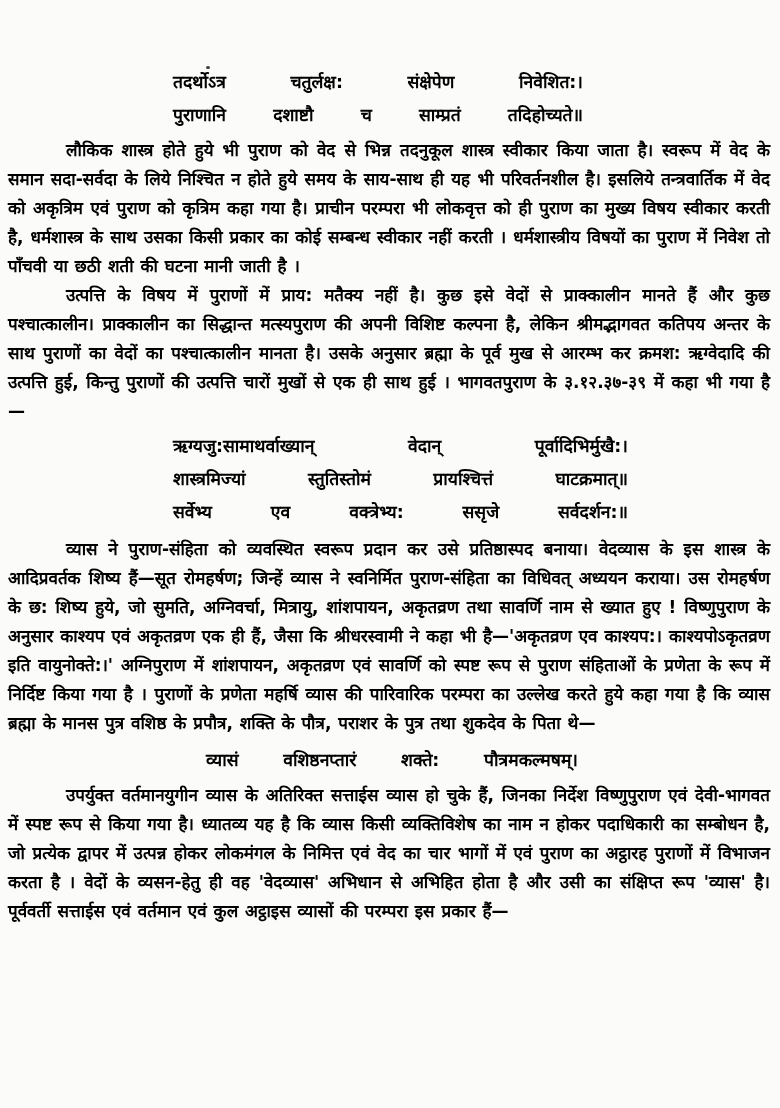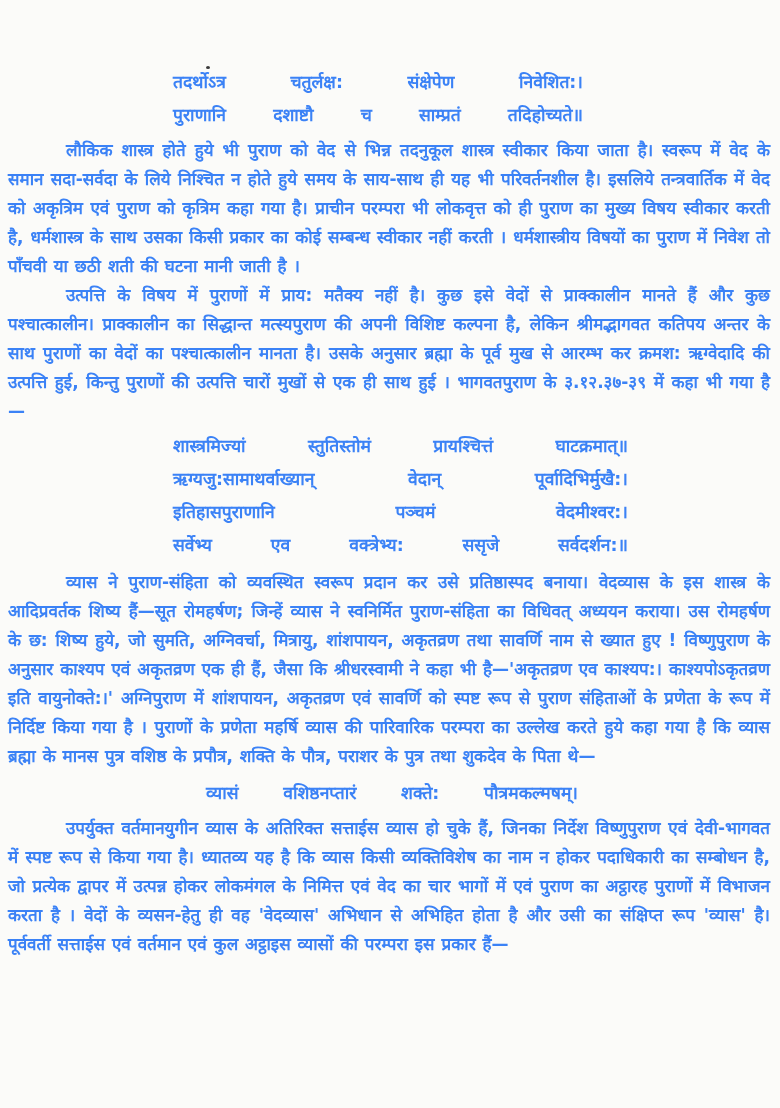--- a/index.html
+++ b/index.html
@@ -12,21 +12,21 @@
     background: #fbfbf9;
     overflow: hidden;
     position: relative;
     font-family: "DejaVu Sans", "Liberation Sans", sans-serif;
   }
   .page {
     box-sizing: border-box;
     width: 780px;
     height: 1108px;
     padding: 66px 10px 0 8px;
-    color: #3b82f6;
+    color: #000000;
     font-weight: 700;
   }
   .ink-speck {
     position: absolute;
     left: 206px;
     top: 66px;
     width: 4px;
     height: 3px;
     background: #3a3a3a;
     border-radius: 50%;
@@ -66,23 +66,22 @@
   <div class="verse verse-1">
     <div class="verse-line">तदर्थोऽत्र चतुर्लक्ष: संक्षेपेण निवेशित:।</div>
     <div class="verse-line">पुराणानि दशाष्टौ च साम्प्रतं तदिहोच्यते॥</div>
   </div>
 
   <p class="para para-1">लौकिक शास्त्र होते हुये भी पुराण को वेद से भिन्न तदनुकूल शास्त्र स्वीकार किया जाता है। स्वरूप में वेद के समान सदा-सर्वदा के लिये निश्चित न होते हुये समय के साय-साथ ही यह भी परिवर्तनशील है।  इसलिये तन्त्रवार्तिक में वेद को अकृत्रिम एवं पुराण को कृत्रिम कहा गया है। प्राचीन परम्परा भी लोकवृत्त को ही पुराण का मुख्य विषय स्वीकार करती है, धर्मशास्त्र के साथ उसका किसी प्रकार का कोई सम्बन्ध स्वीकार नहीं करती । धर्मशास्त्रीय विषयों का पुराण में निवेश तो पाँचवी या छठी शती की घटना मानी जाती है ।</p>
 
   <p class="para">उत्पत्ति के विषय में पुराणों में प्राय: मतैक्य नहीं है। कुछ इसे वेदों से प्राक्कालीन मानते हैं और कुछ पश्चात्कालीन। प्राक्कालीन का सिद्धान्त मत्स्यपुराण की अपनी विशिष्ट कल्पना है, लेकिन श्रीमद्भागवत कतिपय अन्तर के साथ पुराणों का वेदों का पश्चात्कालीन मानता है। उसके अनुसार ब्रह्मा के पूर्व मुख से आरम्भ कर क्रमश: ऋग्वेदादि की उत्पत्ति हुई, किन्तु पुराणों की उत्पत्ति चारों मुखों से एक ही साथ हुई । भागवतपुराण के ३.१२.३७-३९ में कहा भी गया है—</p>
 
   <div class="verse verse-2">
+    <div class="verse-line">ऋग्यजु:सामाथर्वाख्यान् वेदान् पूर्वादिभिर्मुखै:।</div>
     <div class="verse-line">शास्त्रमिज्यां स्तुतिस्तोमं प्रायश्चित्तं घाटक्रमात्॥</div>
-    <div class="verse-line">ऋग्यजु:सामाथर्वाख्यान् वेदान् पूर्वादिभिर्मुखै:।</div>
-    <div class="verse-line">इतिहासपुराणानि पञ्चमं वेदमीश्वर:।</div>
     <div class="verse-line">सर्वेभ्य एव वक्त्रेभ्य: ससृजे सर्वदर्शन:॥</div>
   </div>
 
   <p class="para">व्यास ने पुराण-संहिता को व्यवस्थित स्वरूप प्रदान कर उसे प्रतिष्ठास्पद बनाया। वेदव्यास के इस शास्त्र के आदिप्रवर्तक शिष्य हैं—सूत रोमहर्षण; जिन्हें व्यास ने स्वनिर्मित पुराण-संहिता का विधिवत् अध्ययन कराया। उस रोमहर्षण के छ: शिष्य हुये, जो सुमति, अग्निवर्चा, मित्रायु, शांशपायन, अकृतव्रण तथा सावर्णि नाम से ख्यात हुए ! विष्णुपुराण के अनुसार काश्यप एवं अकृतव्रण एक ही हैं, जैसा कि श्रीधरस्वामी ने कहा भी है—'अकृतव्रण एव काश्यप:। काश्यपोऽकृतव्रण इति वायुनोक्ते:।' अग्निपुराण में शांशपायन, अकृतव्रण एवं सावर्णि को स्पष्ट रूप से पुराण संहिताओं के प्रणेता के रूप में निर्दिष्ट किया गया है । पुराणों के प्रणेता महर्षि व्यास की पारिवारिक परम्परा का उल्लेख करते हुये कहा गया है कि व्यास ब्रह्मा के मानस पुत्र वशिष्ठ के प्रपौत्र, शक्ति के पौत्र, पराशर के पुत्र तथा शुकदेव के पिता थे—</p>
 
   <div class="verse verse-3">
     <div class="verse-line">व्यासं वशिष्ठनप्तारं शक्ते: पौत्रमकल्मषम्।</div>
   </div>
 
   <p class="para">उपर्युक्त वर्तमानयुगीन व्यास के अतिरिक्त सत्ताईस व्यास हो चुके हैं, जिनका निर्देश विष्णुपुराण एवं देवी-भागवत में स्पष्ट रूप से किया गया है। ध्यातव्य यह है कि व्यास किसी व्यक्तिविशेष का नाम न होकर पदाधिकारी का सम्बोधन है, जो प्रत्येक द्वापर में उत्पन्न होकर लोकमंगल के निमित्त एवं वेद का चार भागों में एवं पुराण का अट्ठारह पुराणों में विभाजन करता है । वेदों के व्यसन-हेतु ही वह 'वेदव्यास' अभिधान से अभिहित होता है और उसी का संक्षिप्त रूप 'व्यास' है। पूर्ववर्ती सत्ताईस एवं वर्तमान एवं कुल अट्ठाइस व्यासों की परम्परा इस प्रकार हैं—</p>

